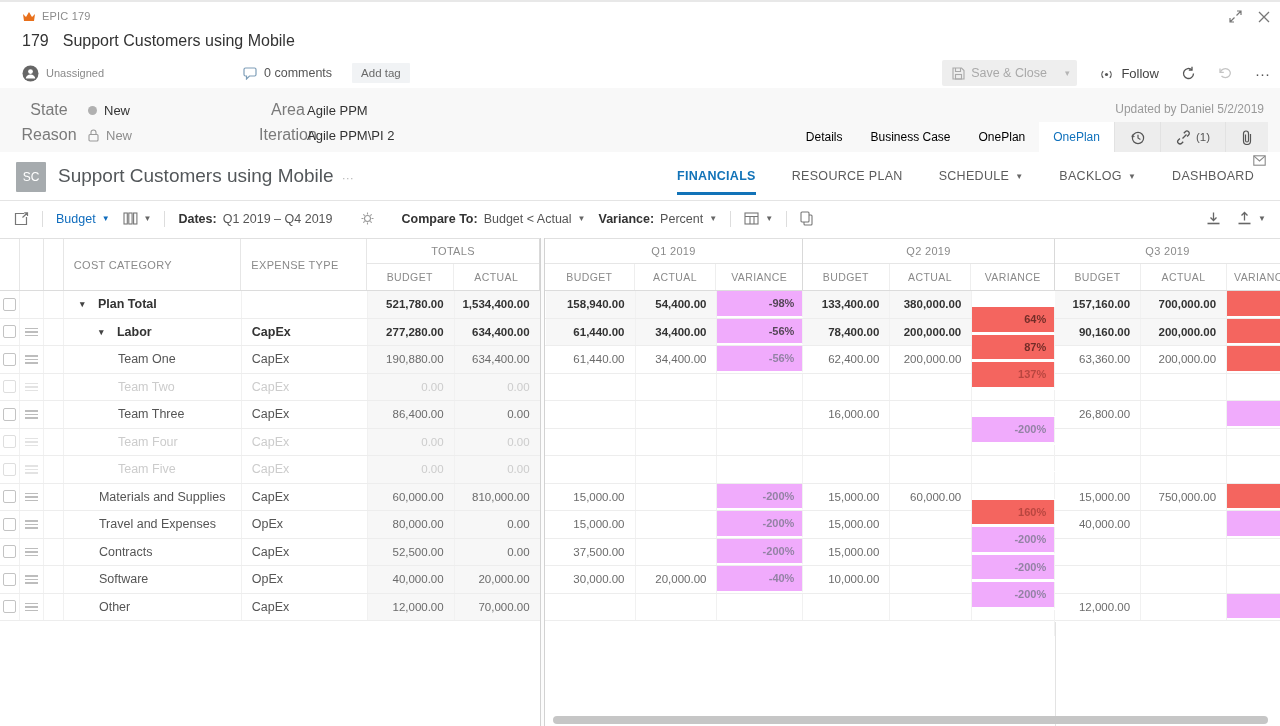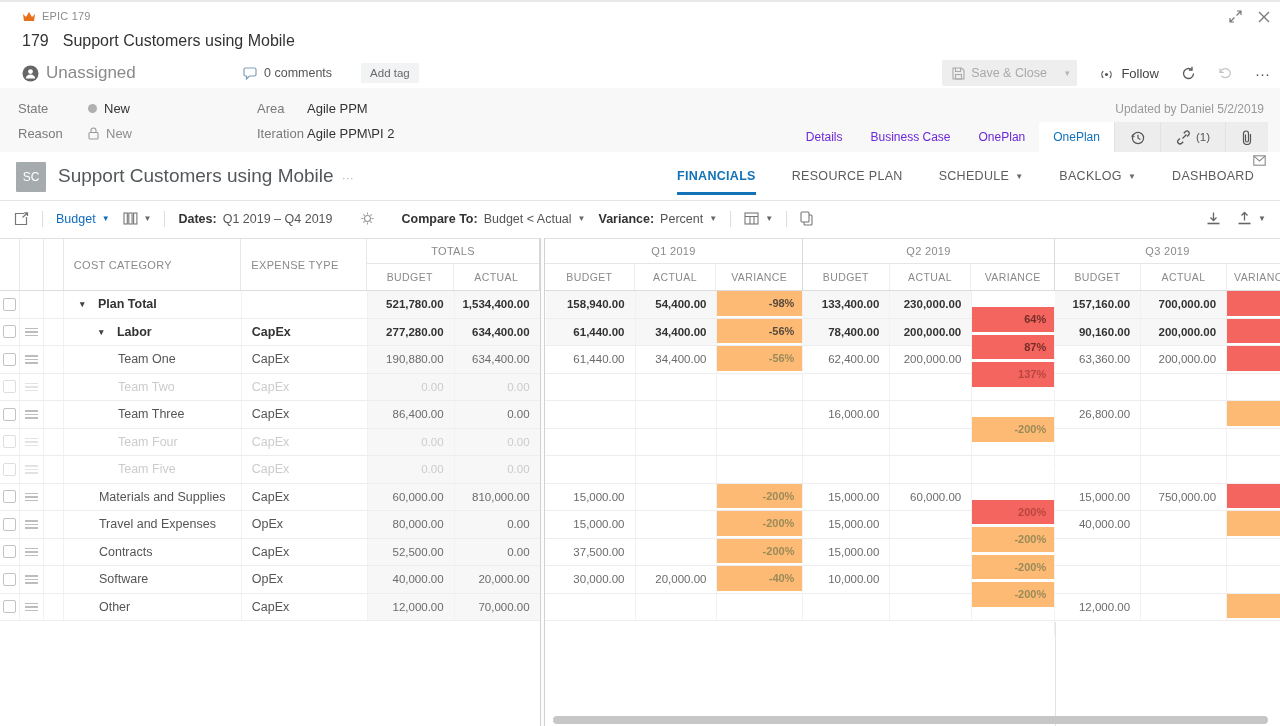--- a/index.html
+++ b/index.html
@@ -7,41 +7,41 @@
   #app { position:relative; width:1280px; height:726px; background:#fff; border-top:2px solid #e8e8e8; overflow:hidden; }
 
   
   .orange-bar { position:absolute; left:0; top:2; width:7px; height:84px; background:#E8701B; }
   .wi-header { position:absolute; left:0; top:0; width:1280px; height:86px; background:#fff; }
   .wi-type { position:absolute; left:22px; top:8px; display:flex; align-items:center; gap:6px; font-size:11px; color:#8c8c8c; letter-spacing:.2px; }
   .win-icons { position:absolute; right:10px; top:8px; display:flex; gap:16px; color:#777; align-items:center; }
   .win-icons span { cursor:default; font-size:13px; }
   .wi-title { position:absolute; left:22px; top:30px; font-size:16px; color:#333; display:flex; gap:14px; }
   .wi-row3 { position:absolute; left:22px; top:58px; width:1248px; height:26px; display:flex; align-items:center; }
-  .assignee { display:flex; align-items:center; gap:7px; color:#8a8a8a; font-size:17px; width:215px; }
+  .assignee { display:flex; align-items:center; gap:7px; color:#8a8a8a; font-size:11px; width:215px; }
   .comments { display:flex; align-items:center; gap:6px; color:#555; font-size:12.5px; margin-left:6px; }
-  .addtag { margin-left:29px; background:#f1f3f5; color:#6a6a6a; font-size:11.5px; padding:4px 9px; border-radius:1px; }
+  .addtag { margin-left:20px; background:#f1f3f5; color:#6a6a6a; font-size:11.5px; padding:4px 9px; border-radius:1px; }
   .cmd-right { margin-left:auto; display:flex; align-items:center; gap:22px; }
   .save-btn { display:flex; align-items:center; background:#eeeeee; color:#a9a9a9; font-size:12.5px; height:26px; border-radius:2px; }
   .save-btn .save-main { display:flex; align-items:center; gap:6px; padding:0 10px; }
   .save-btn .save-chev { padding:0 8px; font-size:9px; color:#b5b5b5; }
   .follow { display:flex; align-items:center; gap:7px; color:#444; font-size:13px; }
   .icon-btn { color:#555; font-size:15px; }
   .icon-btn.faded { color:#c4c4c4; }
 
   
   .band { position:absolute; left:0; top:86px; width:1280px; height:64px; background:#f8f8f8; }
   .field { position:absolute; display:flex; align-items:center; font-size:13px; color:#333; }
-  .flabel { font-size:13px; color:#7a7a7a; width:62px; }
+  .flabel { font-size:16px; color:#7a7a7a; width:62px;text-align:center; }
   .fval { display:flex; align-items:center; gap:7px; }
   .state-dot { width:9px; height:9px; border-radius:50%; background:#b0b0b0; display:inline-block; }
   .muted { color:#8d8d8d; }
   .updated { position:absolute; right:16px; top:14px; font-size:12px; color:#9a9a9a; }
   .form-tabs { position:absolute; right:12px; bottom:0; height:30px; display:flex; align-items:stretch; }
-  .ftab { display:flex; align-items:center; padding:0 14px; font-size:12px; color:#6d28d9; }
+  .ftab { display:flex; align-items:center; padding:0 14px; font-size:12px; color:#000000; }
   .ftab.active { background:#fff; color:#1071BC; }
   .ftab.icontab { background:#ededed; border-left:1px solid #e2e2e2; padding:0 15px; gap:5px; color:#555; font-size:11.5px; }
 
   
   .pane { position:absolute; left:0; top:150px; width:1280px; height:576px; background:#fff; }
   .popout { position:absolute; right:14px; top:3px; }
   .plan-header { position:absolute; left:0; top:8px; width:1280px; height:40px; }
   .avatar { position:absolute; left:16px; top:2px; width:30px; height:30px; background:#a6abae; color:#fff; font-size:12px; display:flex; align-items:center; justify-content:center; border-radius:1px; }
   .plan-title { position:absolute; left:58px; top:5px; font-size:19px; color:#53575a; display:flex; align-items:baseline; gap:8px; }
   .plan-title .dots { font-size:12px; color:#b5b5b5; }
@@ -81,21 +81,21 @@
   .col-name{width:178px;font-size:12.5px;color:#555;}
   .col-expense{width:126px;font-size:12.5px;color:#555;padding-left:10px;}
   .num { justify-content:flex-end; padding-right:10px; font-size:11.5px; color:#6b6b6b; }
   .col-tb{width:87px;} .col-ta{width:86px;}
   .col-tb,.col-ta { background:#f7f7f7; }
   .col-sp{width:5px;border:none;}
   .col-q1b{width:90px;} .col-q1a{width:82px;} .col-q1v{width:86px;}
   .col-q2b{width:87px;} .col-q2a{width:82px;} .col-q2v{width:83px;margin-top:16px;}
   .col-q3b{width:86px;} .col-q3a{width:86px;} .col-q3v{width:53px;border-right:none;}
   .v { justify-content:flex-end; padding-right:8px; font-size:11px; font-weight:600; border-bottom:2px solid #fff; color:rgba(45,45,45,.8); }
-  .v.green { background:#fdba74; }
+  .v.green { background:#f0abfc; }
   .v.red { background:#F4655F; color:rgba(80,30,25,.8); }
   .grid-row:not(.bold) .v.green { color:rgba(30,80,55,.45); }
   .grid-row:not(.bold) .v.red { color:rgba(110,30,25,.45); }
   .bold .col-name, .bold .col-expense { font-weight:700; color:#333; }
   .bold .num { font-weight:700; color:#333; background:#f7f7f7; }
   .checkbox { width:13px; height:13px; border:1px solid #c3c3c3; border-radius:2px; background:#fff; display:inline-block; }
   .disabled .checkbox { border-color:#dedede; }
   .hamburger { display:flex; flex-direction:column; gap:2px; }
   .hamburger i { display:block; width:13px; height:1.5px; background:#bdbdbd; }
   .disabled .hamburger i { background:#e3e3e3; }
@@ -430,21 +430,21 @@
             <div class="">Plan Total</div>
           </div>
           <div class="c col-expense"></div>
           <div class="c num col-tb">521,780.00</div>
           <div class="c num col-ta">1,534,400.00</div>
           <div class="c col-sp"></div>
           <div class="c num col-q1b">158,940.00</div>
           <div class="c num col-q1a">54,400.00</div>
           <div class="c col-q1v v green">-98%</div>
           <div class="c num col-q2b">133,400.00</div>
-          <div class="c num col-q2a">230,000.00</div>
+          <div class="c num col-q2a">380,000.00</div>
           <div class="c col-q2v v red">64%</div>
           <div class="c num col-q3b">157,160.00</div>
           <div class="c num col-q3a">700,000.00</div>
           <div class="c col-q3v v red"></div>
         </div>
         <div class="grid-row bold">
           <div class="c col-cb">
             <div class="checkbox"></div>
           </div>
           <div class="c col-menu">
@@ -635,21 +635,21 @@
           </div>
           <div class="c col-expense">CapEx</div>
           <div class="c num col-tb">60,000.00</div>
           <div class="c num col-ta">810,000.00</div>
           <div class="c col-sp"></div>
           <div class="c num col-q1b">15,000.00</div>
           <div class="c num col-q1a"></div>
           <div class="c col-q1v v green">-200%</div>
           <div class="c num col-q2b">15,000.00</div>
           <div class="c num col-q2a">60,000.00</div>
-          <div class="c col-q2v v red">200%</div>
+          <div class="c col-q2v v red">160%</div>
           <div class="c num col-q3b">15,000.00</div>
           <div class="c num col-q3a">750,000.00</div>
           <div class="c col-q3v v red"></div>
         </div>
         <div class="grid-row">
           <div class="c col-cb">
             <div class="checkbox"></div>
           </div>
           <div class="c col-menu">
             <div class="hamburger">

